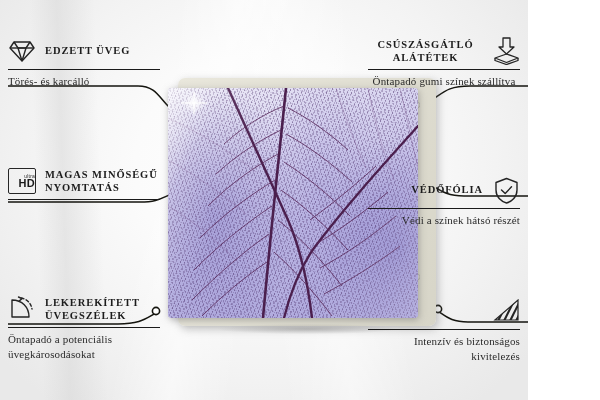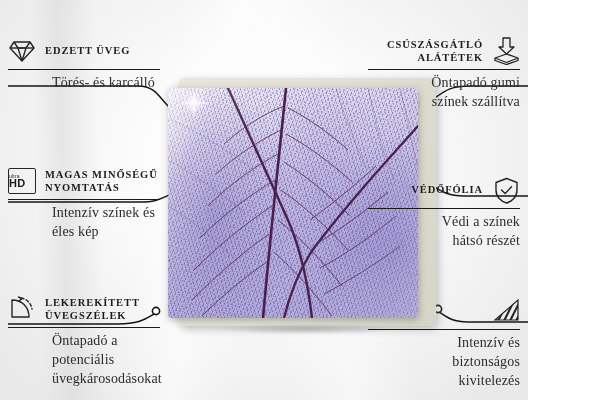--- a/index.html
+++ b/index.html
@@ -153,36 +153,35 @@
     letter-spacing: 0.9px;
     color: #1c1c1c;
     text-transform: uppercase;
   }
   .feature .rule {
     height: 0;
     border-top: 1.3px solid #1a1a1a;
     margin: 3px 0 4px 0;
   }
   .feature .desc {
-    font-size: 14px;
+    font-size: 11px;
     line-height: 1.35;
     color: #2b2b2b;
     letter-spacing: 0.15px;
-    margin-left: 44px;
   }
 
   
   .hd-badge {
     width: 26px;
     height: 24px;
     border: 1.4px solid #262626;
     border-radius: 2px;
     display: flex;
     flex-direction: column;
-    align-items: flex-start;
+    align-items: flex-end;
     justify-content: center;
     line-height: 1;
     font-family: "Liberation Sans", sans-serif;
   }
   .hd-badge .u {
     font-size: 5px;
     letter-spacing: 0.2px;
     color: #262626;
   }
   .hd-badge .d {
@@ -293,39 +292,38 @@
     <div class="head">
       <span class="ficon">
         <span class="hd-badge">
           <span class="u">ultra</span>
           <span class="d">HD</span>
         </span>
       </span>
       <span class="title">MAGAS MINŐSÉGŰ NYOMTATÁS</span>
     </div>
     <div class="rule"></div>
-    <div class="desc">Intenzív színek és éles kép</div>
   </div>
 
   <div class="feature left" style="top:294px;">
     <div class="head">
       <span class="ficon">
         <svg width="27" height="26" viewBox="0 0 27 26" fill="none" stroke="#242424" stroke-width="1.4" stroke-linecap="round" stroke-linejoin="round">
           <path d="M3,4 V21 H20 C20,11 13,4 3,4 Z"></path>
           <path d="M12,2 C18,3 22,7 23,13" stroke-dasharray="3 2.4"></path>
           <path d="M9.5,1 L13,2.6 L10.2,5"></path>
         </svg>
       </span>
       <span class="title">LEKEREKÍTETT ÜVEGSZÉLEK</span>
     </div>
     <div class="rule"></div>
     <div class="desc">Öntapadó a potenciális üvegkárosodásokat</div>
   </div>
 
-  <div class="feature right" style="top:36px;">
+  <div class="feature right" style="top:36px;text-align:center;">
     <div class="head">
       <span class="ficon">
         <svg width="27" height="28" viewBox="0 0 27 28" fill="none" stroke="#242424" stroke-width="1.3" stroke-linejoin="round">
           <path d="M10,1 H17 V10 H21 L13.5,17 L6,10 H10 Z"></path>
           <path d="M13.5,17 L25,21 L13.5,25.5 L2,21 Z"></path>
           <path d="M2,21 V23.5 L13.5,27.5 L25,23.5 V21"></path>
         </svg>
       </span>
       <span class="title">CSÚSZÁSGÁTLÓ ALÁTÉTEK</span>
     </div>

